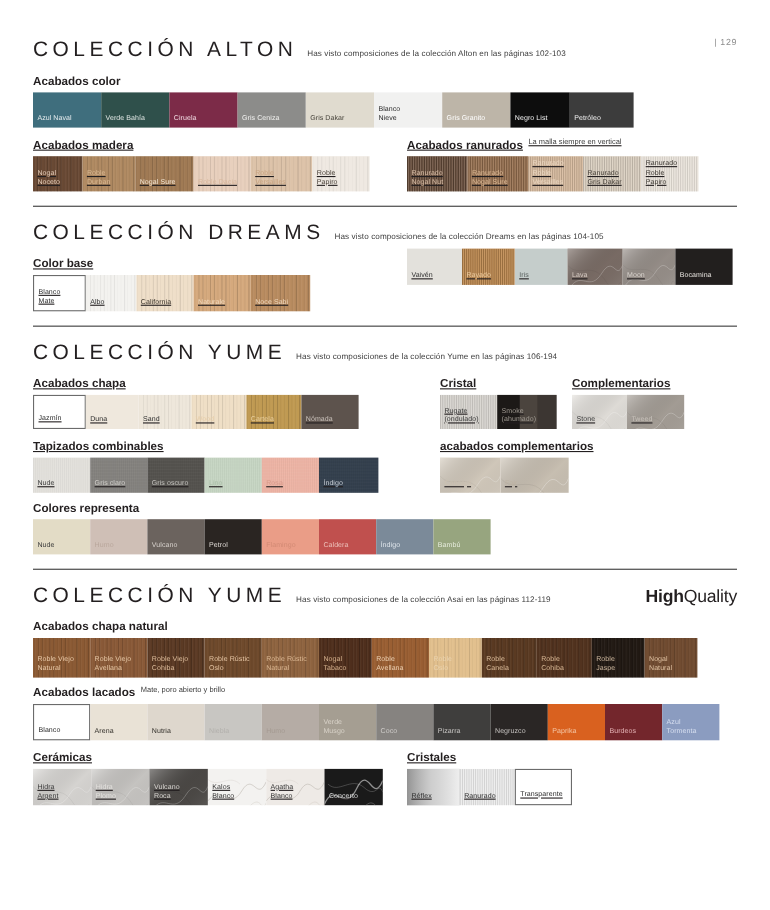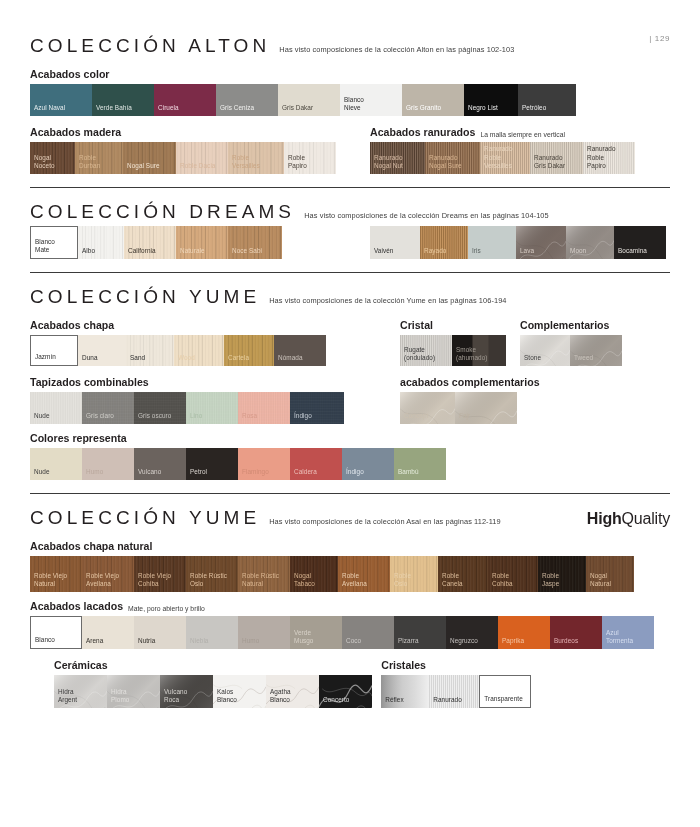--- a/index.html
+++ b/index.html
@@ -60,21 +60,21 @@
   }
   .hq b { font-weight: 700; }
   .hq span { font-weight: 400; }
 
   .grp-title {
     font-size: 10.6px;
     font-weight: 700;
     color: #231f20;
     margin: 8px 0 4px 0;
     display: flex;
-    align-items: flex-end;
+    align-items: flex-start;
     gap: 5px;
     white-space: nowrap;
   }
   .grp-title .note {
     font-size: 6.8px;
     font-weight: 400;
     color: #3d3d3d;
   }
 
   .swatch-row { display: flex; align-items: stretch; }
@@ -97,21 +97,21 @@
   .sw.outline { border: 1px solid #6b6b6b; }
   .sw .grain {
     position: absolute;
     inset: 0;
     z-index: 1;
     pointer-events: none;
   }
   .col-left { }
   .col-right { }
 
-  .row2 { display: flex; }
+  .row2 { display: flex; text-decoration: underline; }
 </style>
 </head>
 <body>
 
 <div class="page">
 
   <div class="folio">| 129</div>
 
   <div class="section" style="margin-top:22px;">
     <div class="coll-head">
@@ -822,20 +822,23 @@
     <div class="rule" style="margin-top:13px;"></div>
   </div>
 
   <div class="section">
     <div class="coll-head">
       <div class="coll-title">COLECCIÓN DREAMS</div>
       <div class="coll-sub">Has visto composiciones de la colección Dreams en las páginas 104-105</div>
     </div>
     <div class="row2">
       <div class="col-left" style="width:340px;">
+        <div class="grp-title">
+          <span>Color base</span>
+        </div>
         <div class="swatch-row" id="r-dreams-base">
             <div class="sw outline" style="width: 48px; height: 33px; background: rgb(255, 255, 255);">
               <div class="lbl" style="color: rgb(44, 44, 44);">Blanco
 Mate</div>
             </div>
             <div class="sw" style="width: 46px; height: 33px; background: rgb(243, 242, 239);">
               <svg class="grain" viewBox="0 0 100 100" preserveAspectRatio="none" xmlns="http://www.w3.org/2000/svg">
     <defs>
       <linearGradient id="gstone" x1="0" y1="0" x2="1" y2="1">
         <stop offset="0%" stop-color="#ffffff" stop-opacity="0.35"></stop>
@@ -2619,21 +2622,21 @@
         <div class="sw" style="width: 52px; height: 33px; background: rgb(115, 38, 44);">
           <div class="lbl" style="color: rgb(227, 177, 180);">Burdeos</div>
         </div>
         <div class="sw" style="width: 52px; height: 33px; background: rgb(139, 156, 192);">
           <div class="lbl" style="color: rgb(215, 223, 240);">Azul
 Tormenta</div>
         </div>
       </div>
 
     <div class="row2" style="margin-top:2px;">
-      <div class="col-left" style="width:340px;margin-left:24px;">
+      <div class="col-left" style="width:340px;">
         <div class="grp-title">
           <span>Cerámicas</span>
         </div>
         <div class="swatch-row" id="r-asai-ceramicas">
             <div class="sw" style="width: 53px; height: 33px; background: rgb(222, 220, 217);">
               <svg class="grain" viewBox="0 0 100 100" preserveAspectRatio="none" xmlns="http://www.w3.org/2000/svg">
     <defs>
       <linearGradient id="gstone" x1="0" y1="0" x2="1" y2="1">
         <stop offset="0%" stop-color="#ffffff" stop-opacity="0.35"></stop>
         <stop offset="50%" stop-color="#000000" stop-opacity="0.04"></stop>

